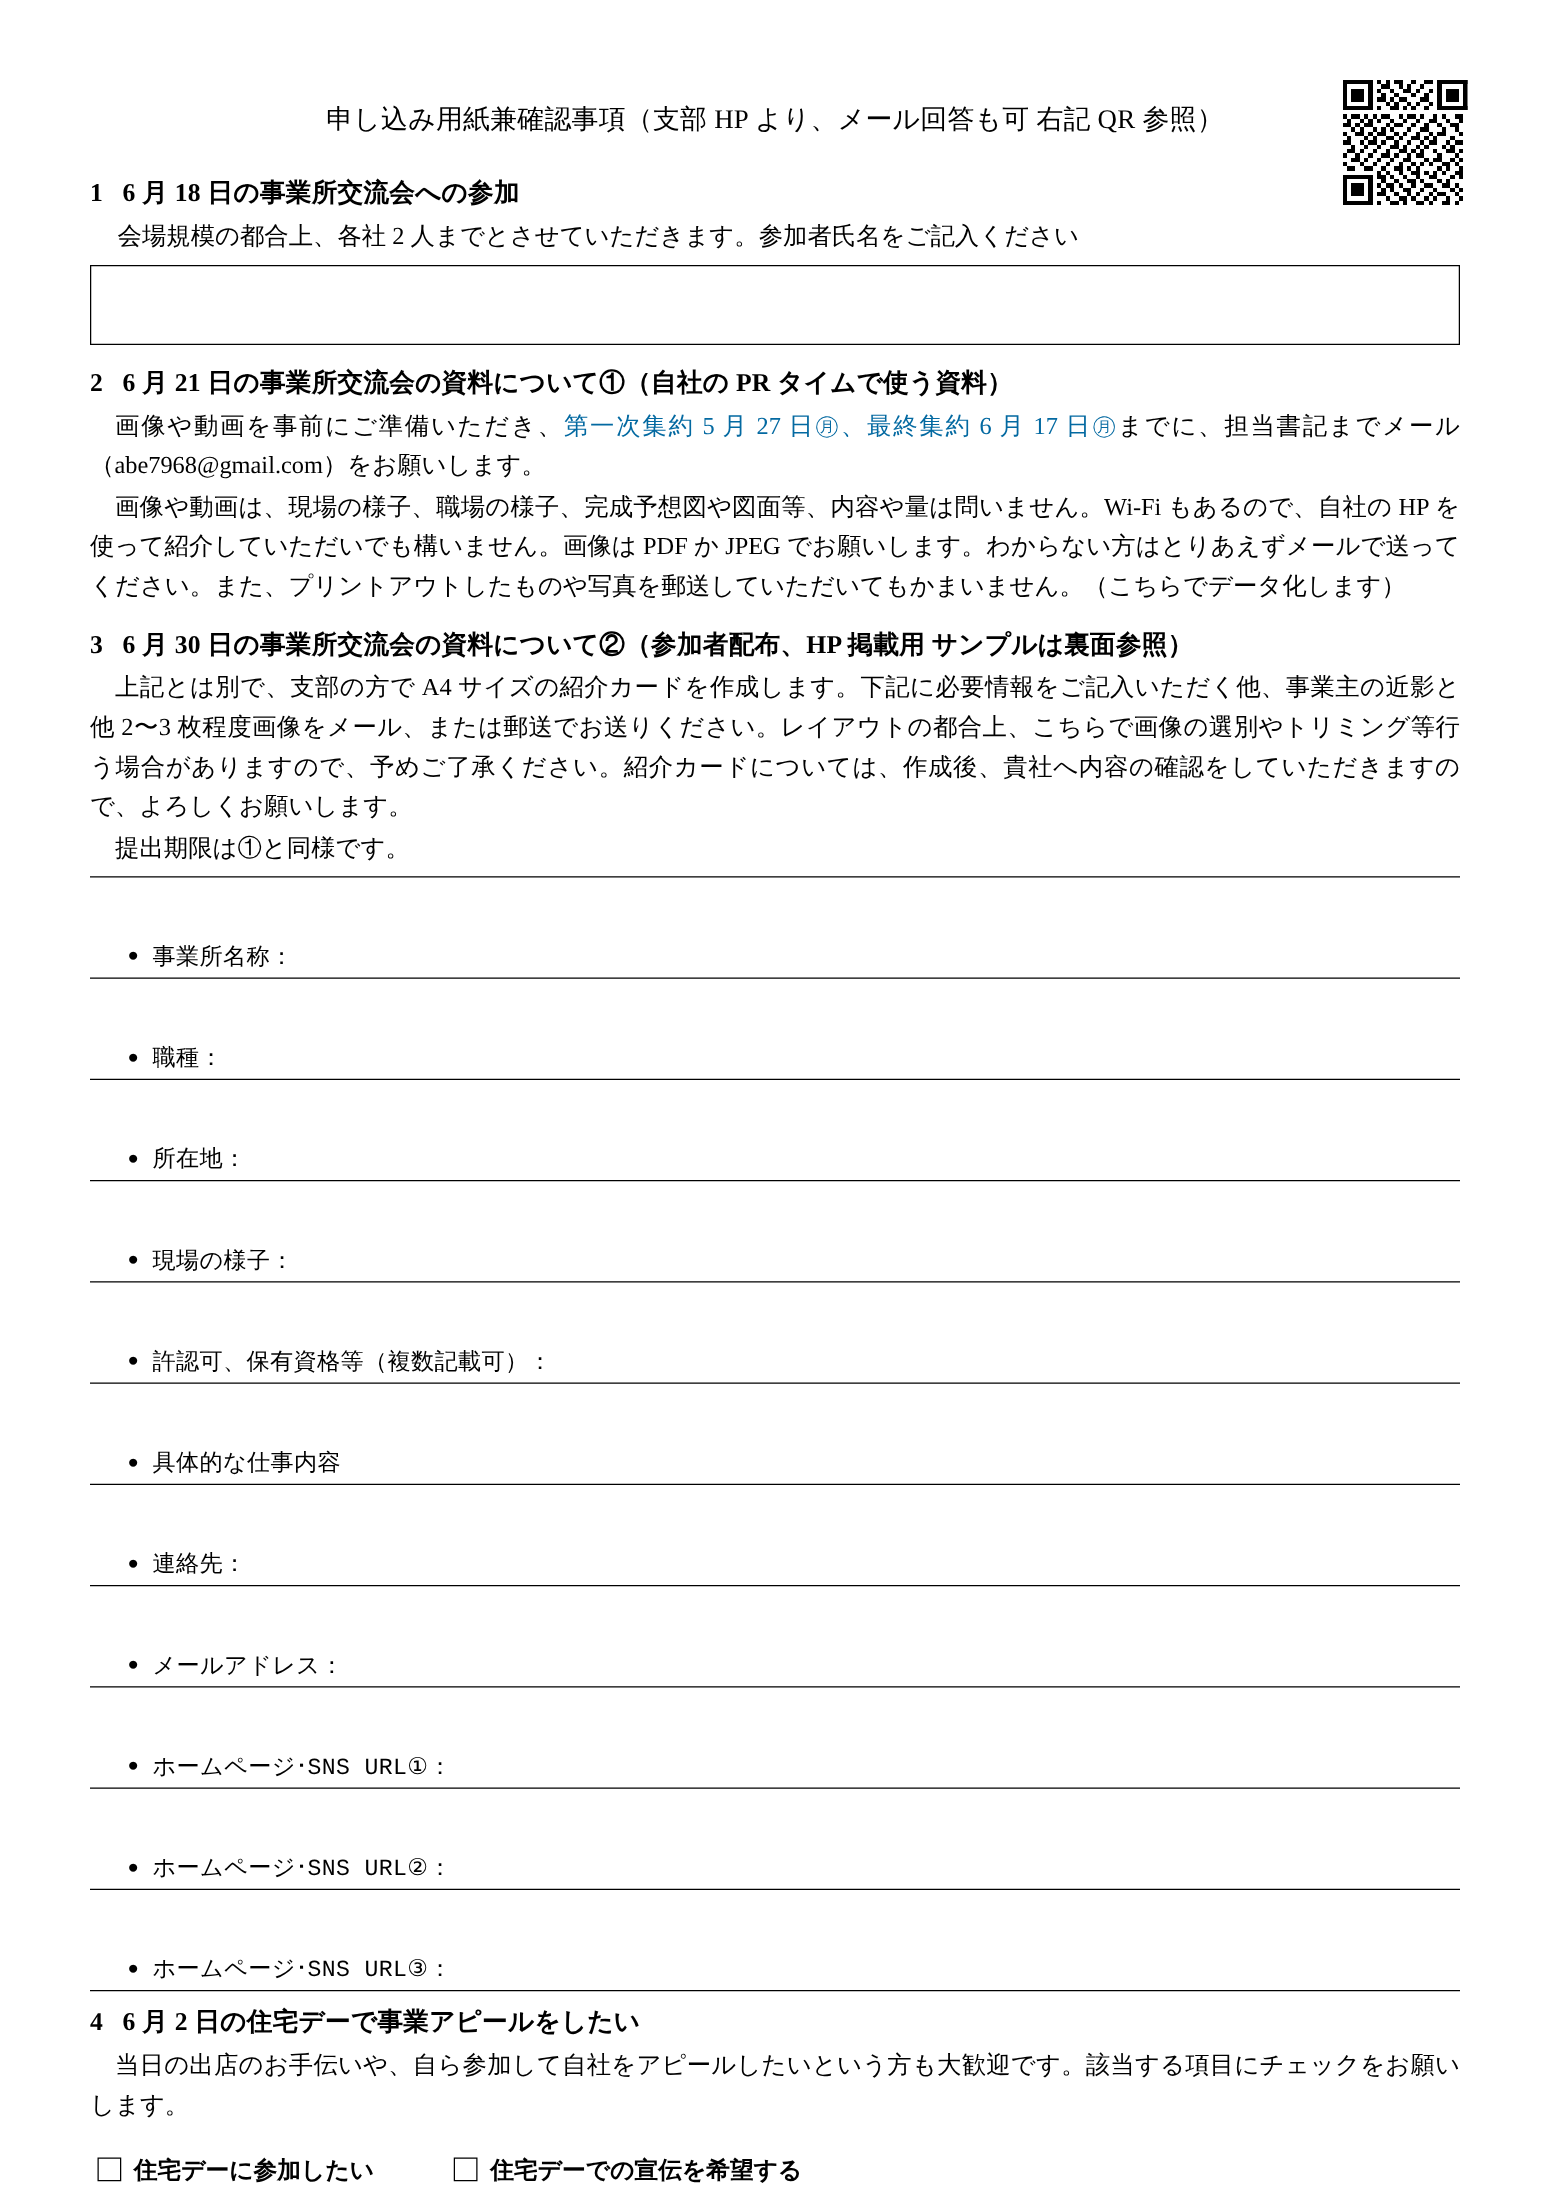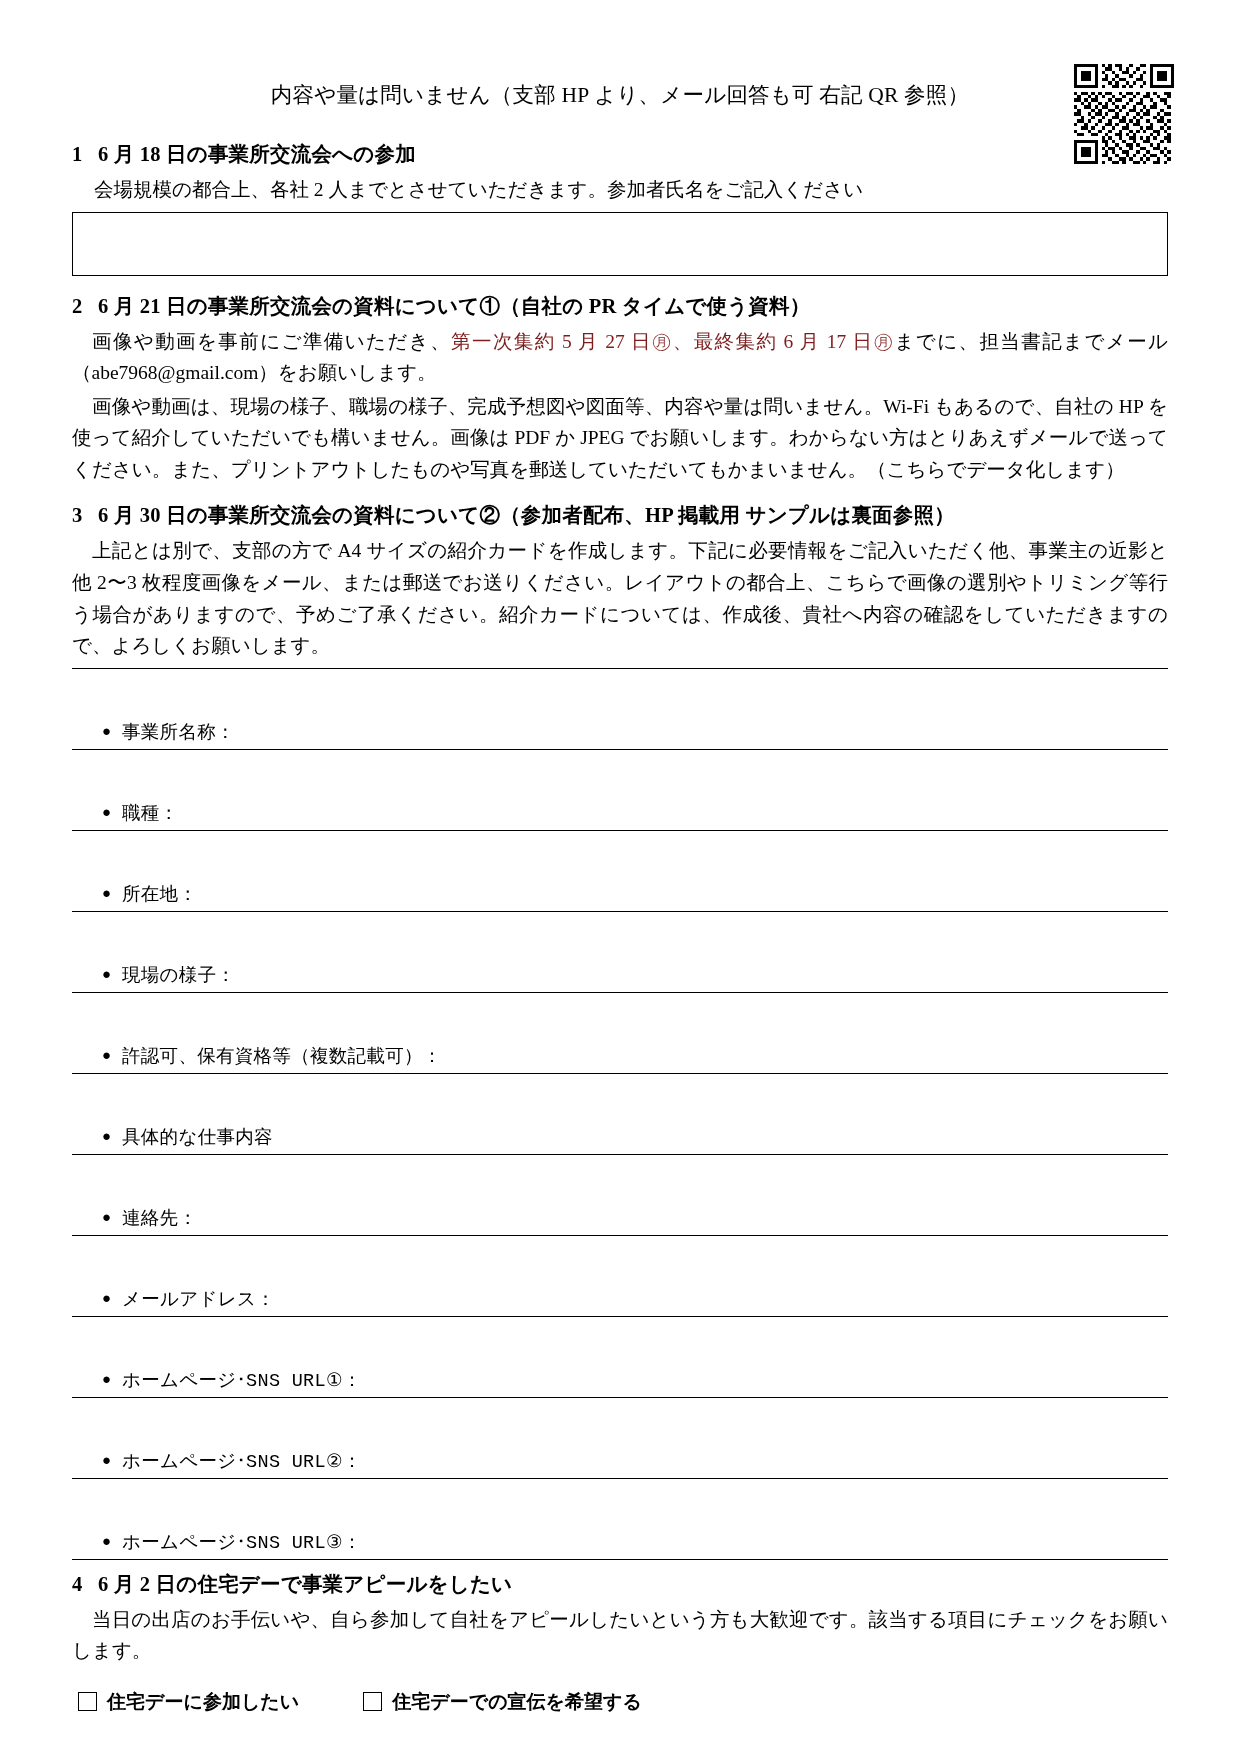--- a/index.html
+++ b/index.html
@@ -59,21 +59,21 @@
     text-align: justify;
     text-justify: inter-ideograph;
   }
   p.indent {
     text-indent: 20px;
   }
   p.sub-indent {
     padding-left: 22px;
   }
   .red {
-    color: #7f1d1d;
+    color: #0369a1;
   }
   .answer-box {
     border: 1px solid #000000;
     height: 62px;
     margin: 6px 0 10px 0;
     background: #ffffff;
   }
   .field-list {
     margin: 6px 0 8px 0;
   }
@@ -127,21 +127,21 @@
   .tight {
     margin-top: 10px;
   }
 </style>
 </head>
 <body>
 
 <div class="page">
 
   <div class="doc-title-row">
-    <div class="doc-title">内容や量は問いません（支部 HP より、メール回答も可  右記 QR 参照）</div>
+    <div class="doc-title">申し込み用紙兼確認事項（支部 HP より、メール回答も可  右記 QR 参照）</div>
     <div class="qr">
       <svg width="100" height="100" viewBox="0 0 29 29" shape-rendering="crispEdges" aria-label="QR code">
         <rect width="29" height="29" fill="#ffffff"></rect>
         <g fill="#000000">
           <rect x="0" y="0" width="7" height="1"></rect>
             <rect x="0" y="6" width="7" height="1"></rect>
           <rect x="0" y="0" width="1" height="7"></rect>
             <rect x="6" y="0" width="1" height="7"></rect>
           <rect x="2" y="2" width="3" height="3"></rect>
           <rect x="22" y="0" width="7" height="1"></rect>
@@ -382,20 +382,21 @@
   </div>
   <p class="body indent">
     <span>画像や動画を事前にご準備いただき、</span><span class="red">第一次集約 5 月 27 日㊊、最終集約 6 月 17 日㊊</span><span>までに、担当書記までメール（abe7968@gmail.com）をお願いします。</span>
   </p>
   <p class="body indent">画像や動画は、現場の様子、職場の様子、完成予想図や図面等、内容や量は問いません。Wi-Fi もあるので、自社の HP を使って紹介していただいでも構いません。画像は PDF か JPEG でお願いします。わからない方はとりあえずメールで送ってください。また、プリントアウトしたものや写真を郵送していただいてもかまいません。（こちらでデータ化します）</p>
 
   <div class="section-head">
     <span class="num">3</span><span>6 月 30 日の事業所交流会の資料について②（参加者配布、HP 掲載用  サンプルは裏面参照）</span>
   </div>
   <p class="body indent">上記とは別で、支部の方で A4 サイズの紹介カードを作成します。下記に必要情報をご記入いただく他、事業主の近影と他 2〜3 枚程度画像をメール、または郵送でお送りください。レイアウトの都合上、こちらで画像の選別やトリミング等行う場合がありますので、予めご了承ください。紹介カードについては、作成後、貴社へ内容の確認をしていただきますので、よろしくお願いします。</p>
+  <p class="body indent">提出期限は①と同様です。</p>
 
   <div class="field-list">
     <div class="field-row">
       <span class="bullet">●</span>
       <span class="field-label">事業所名称：</span>
     </div>
     <div class="field-row">
       <span class="bullet">●</span>
       <span class="field-label">職種：</span>
     </div>

